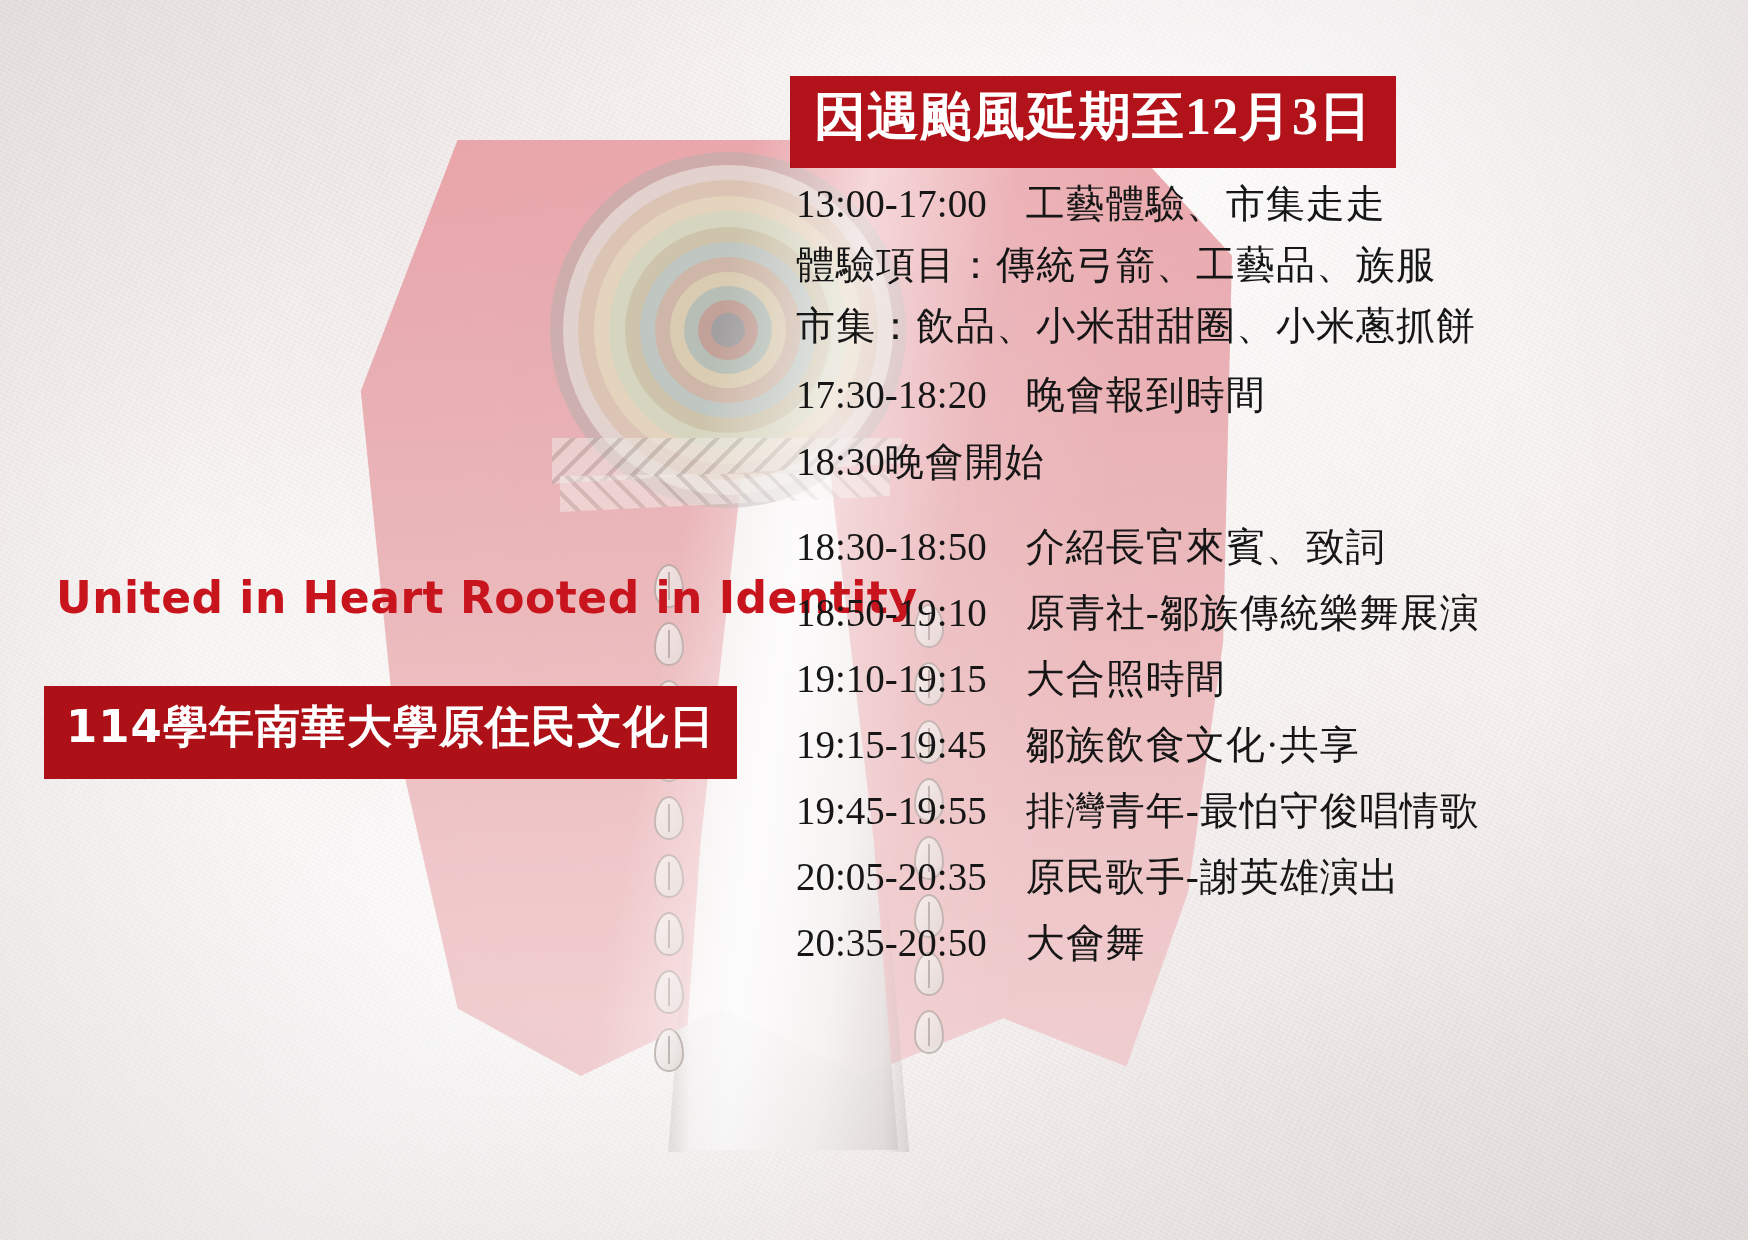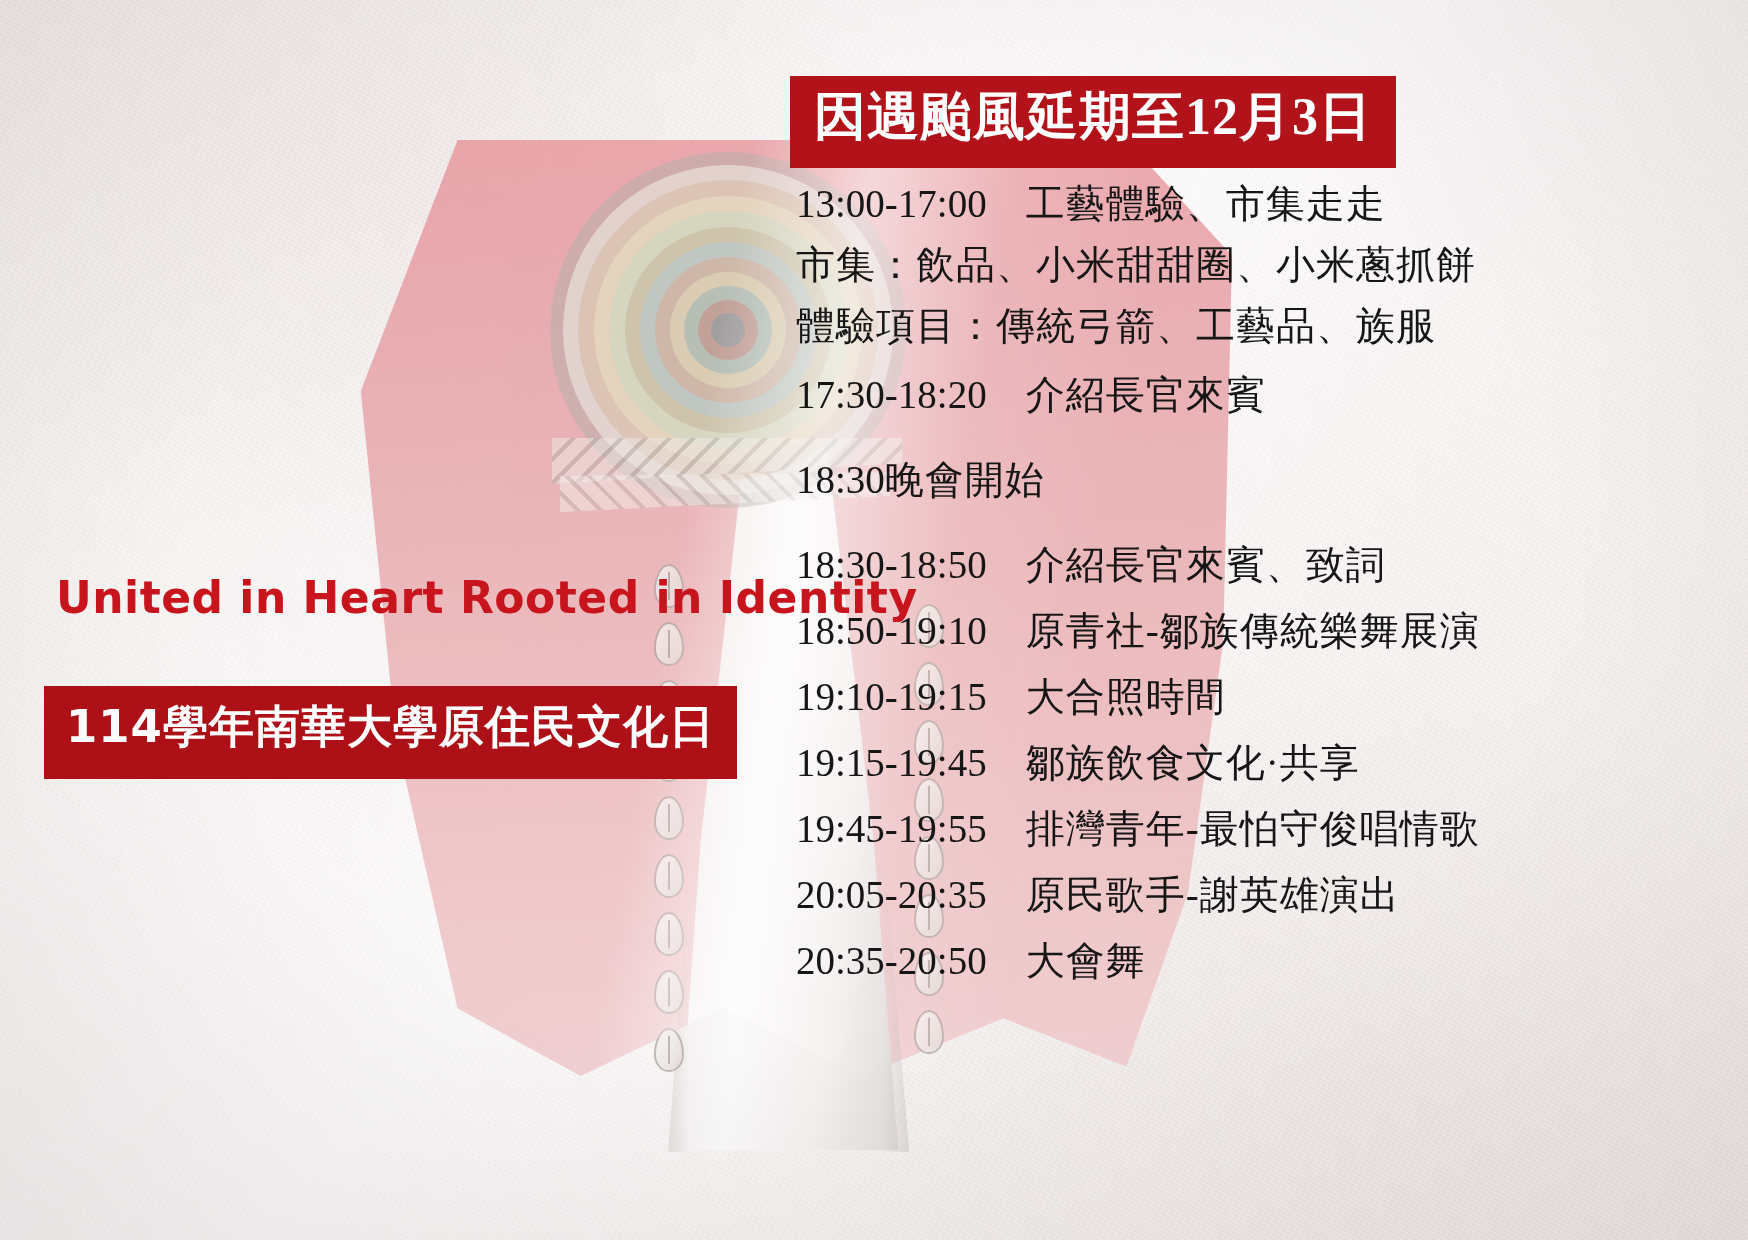--- a/index.html
+++ b/index.html
@@ -137,21 +137,21 @@
     font-size:39px; line-height:1.0;
   }
   .srow{ white-space:nowrap; }
   .srow .t{ letter-spacing:0px; }
   .srow .d{ letter-spacing:1px; }
 
   
   .grp-a .srow{ margin-bottom:22px; }
   .grp-b{ margin-top:30px; }
   .grp-b .srow{ margin-bottom:0; }
-  .grp-c{ margin-top:46px; }
+  .grp-c{ margin-top:28px; }
   .grp-d{ margin-top:46px; }
   .grp-d .srow{ margin-bottom:27px; }
 </style>
 </head>
 <body>
 
 <div id="poster">
 
   <div id="grain"></div>
 
@@ -207,25 +207,25 @@
 
   <div id="tagline">United in Heart   Rooted in Identity</div>
 
   <div id="title-banner">114學年南華大學原住民文化日</div>
 
   <div id="notice-banner">因遇颱風延期至12月3日</div>
 
   <div id="schedule">
     <div class="grp-a" id="grp-daytime">
         <div class="srow"><span class="t">13:00-17:00</span><span>  </span><span class="d">工藝體驗、市集走走</span></div>
+        <div class="srow"><span class="d">體驗項目：傳統弓箭、工藝品、族服</span></div>
         <div class="srow"><span class="d">市集：飲品、小米甜甜圈、小米蔥抓餅</span></div>
-        <div class="srow"><span class="d">體驗項目：傳統弓箭、工藝品、族服</span></div>
       </div>
     <div class="grp-b" id="grp-checkin">
-        <div class="srow"><span class="t">17:30-18:20</span><span>  </span><span class="d">介紹長官來賓</span></div>
+        <div class="srow"><span class="t">17:30-18:20</span><span>  </span><span class="d">晚會報到時間</span></div>
       </div>
     <div class="grp-c" id="grp-start">
         <div class="srow"><span class="t">18:30</span><span></span><span class="d">晚會開始</span></div>
       </div>
     <div class="grp-d" id="grp-program">
         <div class="srow"><span class="t">18:30-18:50</span><span>  </span><span class="d">介紹長官來賓、致詞</span></div>
         <div class="srow"><span class="t">18:50-19:10</span><span>  </span><span class="d">原青社-鄒族傳統樂舞展演</span></div>
         <div class="srow"><span class="t">19:10-19:15</span><span>  </span><span class="d">大合照時間</span></div>
         <div class="srow"><span class="t">19:15-19:45</span><span>  </span><span class="d">鄒族飲食文化·共享</span></div>
         <div class="srow"><span class="t">19:45-19:55</span><span>  </span><span class="d">排灣青年-最怕守俊唱情歌</span></div>

